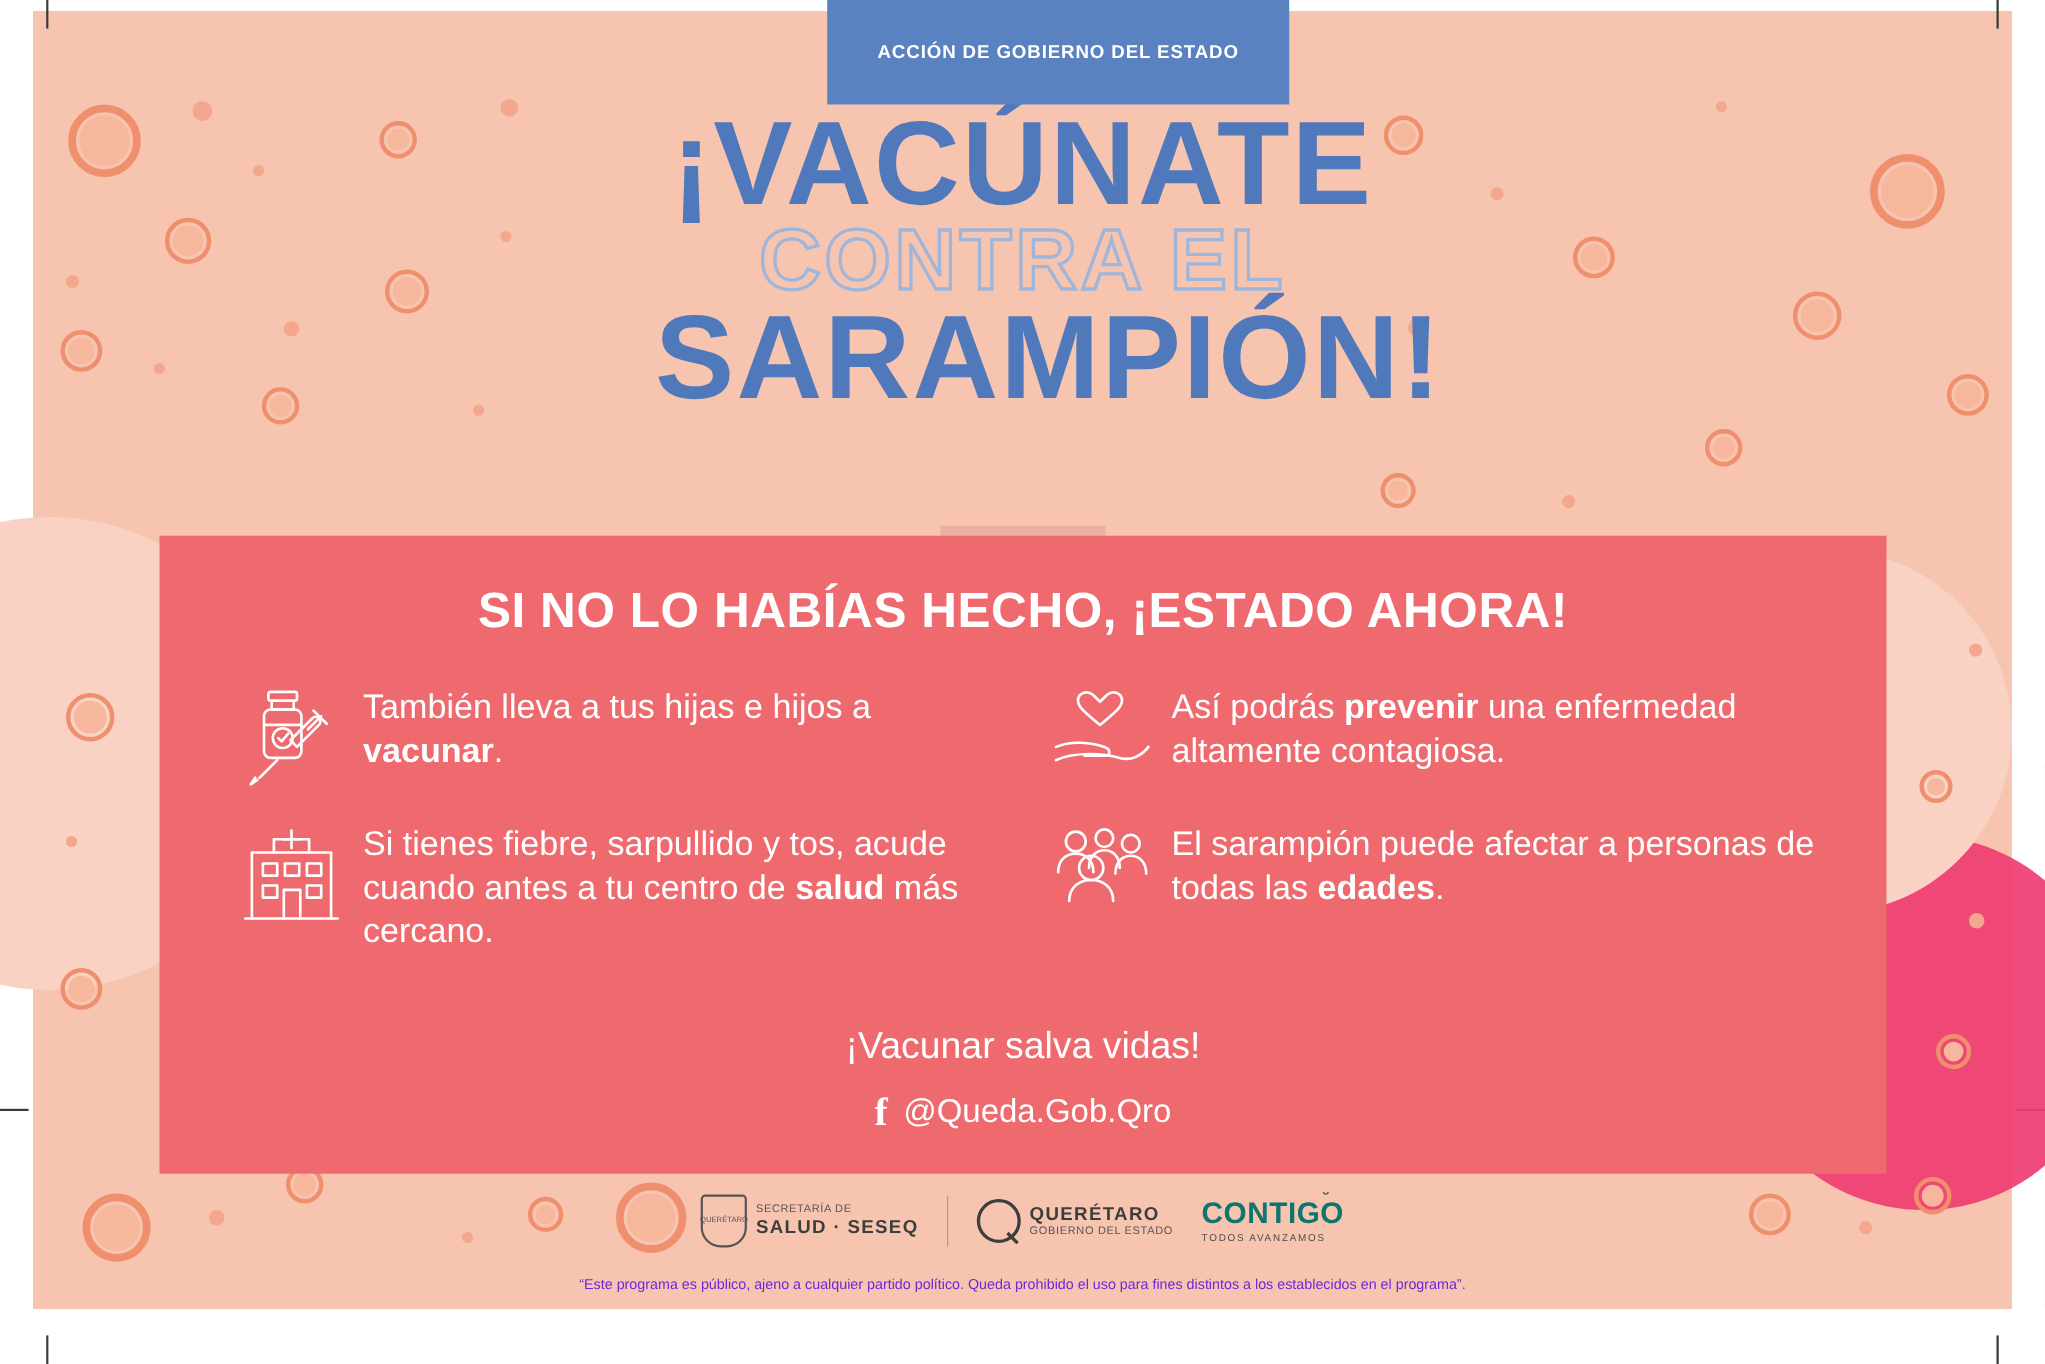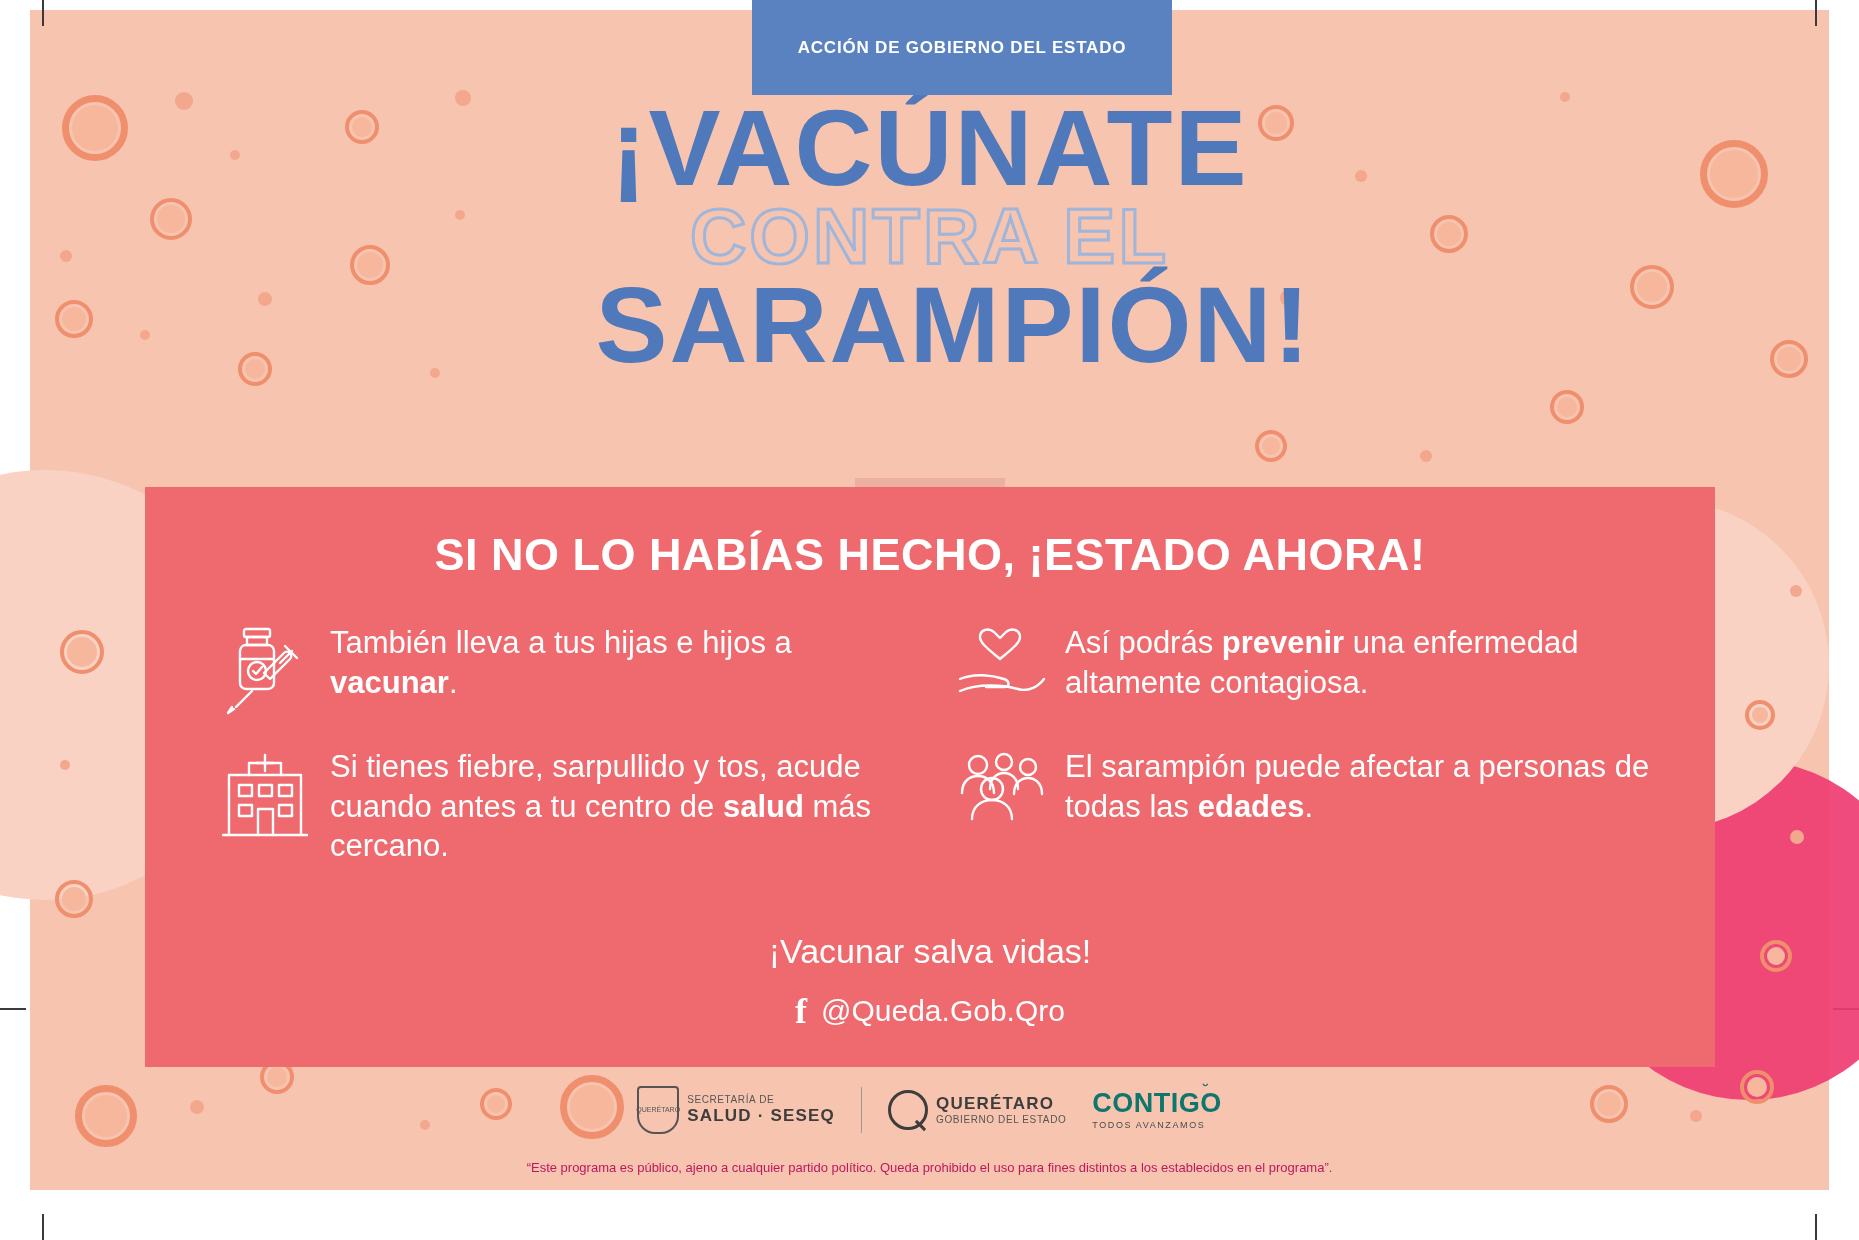--- a/index.html
+++ b/index.html
@@ -291,21 +291,21 @@
   .contigo-sub {
     font-size: 9px;
     letter-spacing: 1.6px;
     color: #4a4a4a;
     margin-top: 3px;
   }
   .legal {
     margin-top: 18px;
     text-align: center;
     font-size: 13px;
-    color: #be185d;
+    color: #6d28d9;
   }
 
   svg.iconsvg { display: block; }
 </style>
 </head>
 <body>
 
 <div class="poster">
 
   <div class="white-edge" style="left:0;top:0;width:1859px;height:10px;"></div>

